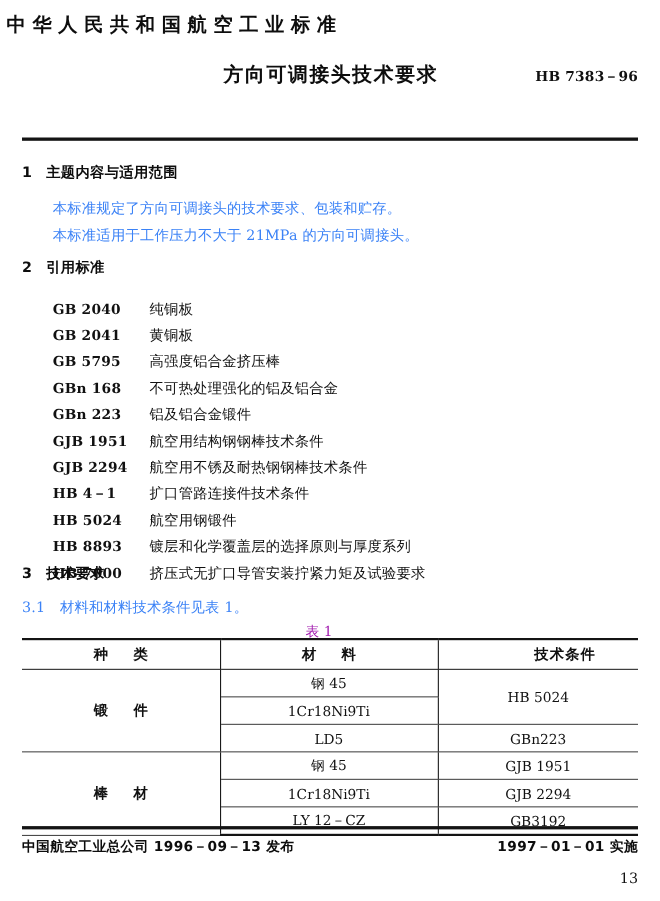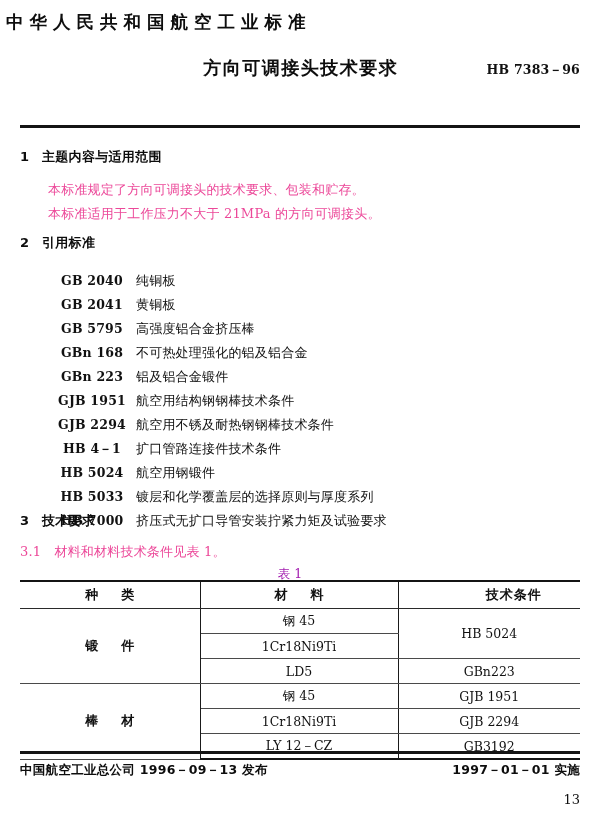--- a/index.html
+++ b/index.html
@@ -90,21 +90,21 @@
     display: inline-block;
     min-width: 22px;
     font-family: "DejaVu Sans", "Liberation Sans", sans-serif;
   }
 
   .para {
     position: absolute;
     left: 48px;
     font-family: "DejaVu Serif", "Liberation Serif", serif;
     font-size: 13px;
-    color: #ec4899;
+    color: #3b82f6;
     white-space: nowrap;
     letter-spacing: 0.2px;
   }
 
   
   .ref-list {
     position: absolute;
     left: 48px;
     top: 268px;
     width: 530px;
@@ -116,21 +116,20 @@
     white-space: nowrap;
   }
   .ref-code {
     display: inline-block;
     width: 88px;
     font-family: "DejaVu Serif", "Liberation Serif", serif;
     font-size: 12.5px;
     font-weight: bold;
     color: #111111;
     letter-spacing: 0.2px;
-    text-align: center;
   }
   .ref-name {
     font-family: "DejaVu Serif", "Liberation Serif", serif;
     font-size: 13px;
     color: #111111;
     letter-spacing: 0.2px;
   }
 
   
   .table-caption {
@@ -274,21 +273,21 @@
     <div class="ref-row">
       <span class="ref-code">GJB 2294</span><span class="ref-name">航空用不锈及耐热钢钢棒技术条件</span>
     </div>
     <div class="ref-row">
       <span class="ref-code">HB 4－1</span><span class="ref-name">扩口管路连接件技术条件</span>
     </div>
     <div class="ref-row">
       <span class="ref-code">HB 5024</span><span class="ref-name">航空用钢锻件</span>
     </div>
     <div class="ref-row">
-      <span class="ref-code">HB 5033</span><span class="ref-name">镀层和化学覆盖层的选择原则与厚度系列</span>
+      <span class="ref-code">HB 8893</span><span class="ref-name">镀层和化学覆盖层的选择原则与厚度系列</span>
     </div>
     <div class="ref-row">
       <span class="ref-code">HB 7000</span><span class="ref-name">挤压式无扩口导管安装拧紧力矩及试验要求</span>
     </div>
   </div>
 
   <div class="sec-head" style="top:512px;">
     <span class="num">3</span><span>技术要求</span>
   </div>
 

